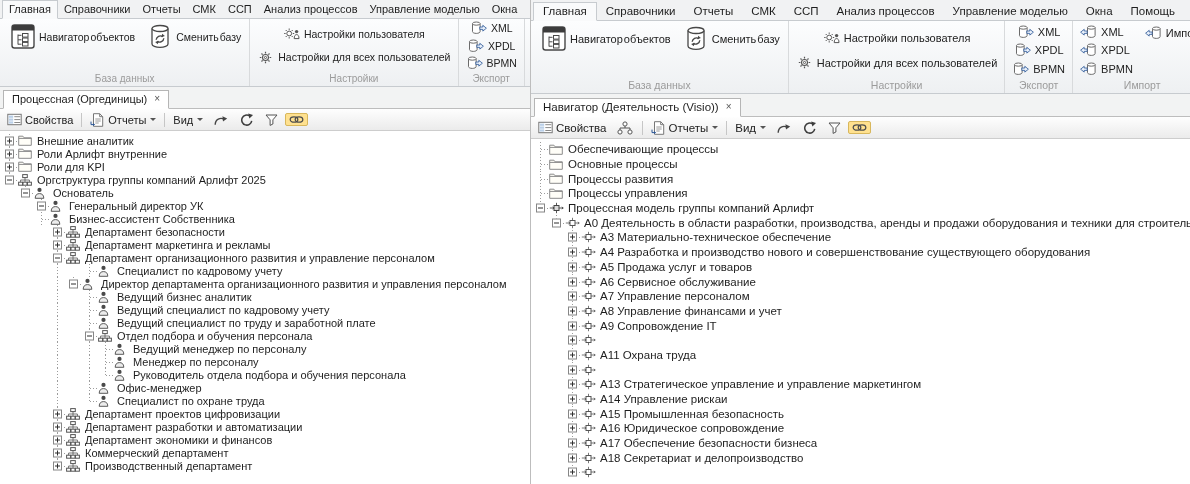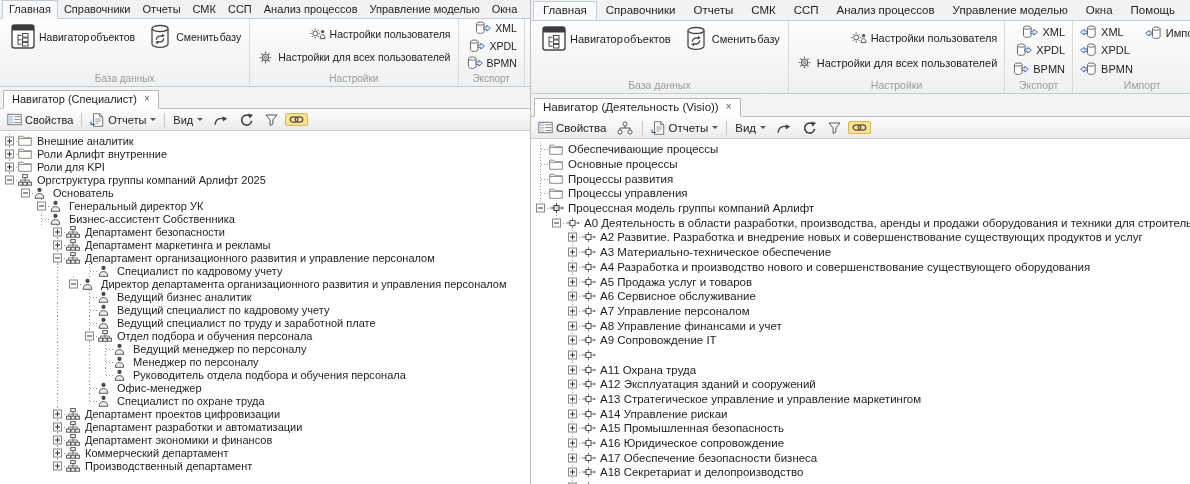--- a/index.html
+++ b/index.html
@@ -5,31 +5,31 @@
   * { margin:0; padding:0; box-sizing:border-box; }
   html,body { width:1190px; height:484px; overflow:hidden; background:#fff;
     font-family:"Liberation Sans","DejaVu Sans",sans-serif; color:#1e1e1e; }
   body { display:flex; }
 
   .panel { display:flex; flex-direction:column; height:484px; overflow:hidden; background:#fff; }
   .pl { width:530px; --fs:11px; --fss:10.5px; --rh:13px; --tabh:19px; --bodyh:68px; --striph:22px; }
   .pr { width:660px; border-left:1px solid #bdbdbd; --fs:11.5px; --fss:11px; --rh:14.7px; --tabh:21px; --bodyh:73px; --striph:23px; }
 
   
-  .rtabs { height:var(--tabh); display:flex; align-items:center; background:#f1f2f3;
+  .rtabs { height:var(--tabh); display:flex; align-items:flex-end; background:#f1f2f3;
     border-bottom:1px solid #c7cbcf; padding-left:2px; }
   .rtab { padding:2px 6px 3px; font-size:var(--fs); white-space:nowrap; cursor:default; }
   .pr .rtab { padding:2px 9px 3px; }
   .rtab.active { background:#f9fafb; border:1px solid #c7cbcf; border-bottom:1px solid #f9fafb; margin-bottom:-1px; }
   .rbody { height:var(--bodyh); display:flex; background:linear-gradient(#fcfdfe,#eef0f2);
     border-bottom:1px solid #c7cbcf; overflow:hidden; }
   .rgroup { display:flex; flex-direction:column; border-right:1px solid #d8dadc; }
   .gc { flex:1; display:flex; overflow:hidden; }
   .gc.big { flex-direction:row; align-items:flex-start; padding:2px 3px 0; }
-  .gc.list { flex-direction:column; justify-content:space-evenly; align-items:flex-end; padding:0 5px; }
+  .gc.list { flex-direction:column; justify-content:space-evenly; align-items:center; padding:0 5px; }
   .gc.cols { flex-direction:row; gap:8px; padding:0 5px; }
   .gc.cols .col { display:flex; flex-direction:column; justify-content:space-evenly; }
   .gc.cols .col.single { justify-content:flex-start; padding-top:4px; }
   .glabel { height:14px; text-align:center; font-size:calc(var(--fss) - 0.5px); color:#9b9b9b; line-height:13px; white-space:nowrap; padding:0 4px; }
   .bigbtn { display:flex; flex-direction:row; align-items:center; gap:1px; background:none; border:none;
     font-size:var(--fss); line-height:1.08; padding:2px 5px 0; font-family:inherit; color:#222; cursor:default; }
   .bigbtn .icn { margin-bottom:2px; }
   .ritem { display:flex; align-items:center; gap:4px; background:none; border:none;
     font-size:var(--fss); font-family:inherit; color:#222; white-space:nowrap; padding:1px 2px; cursor:default; }
 
@@ -226,21 +226,21 @@
               </span>
               <span>Импорт</span>
             </button>
           </div>
         </div>
         <div class="glabel">Импорт</div>
       </div>
     </div>
     <div class="docstrip">
       <div class="doctab">
-        <span>Навигатор (Специалист)</span>
+        <span>Процессная (Оргединицы)</span>
         <span class="close">×</span>
       </div>
     </div>
     <div class="toolbar">
       <button class="tbtn">
         <span class="icn">
           <svg width="15" height="13" viewBox="0 0 15 13">
             <rect x="0.8" y="1.3" width="13.4" height="10.4" fill="#fff" stroke="#777"></rect>
             <rect x="1.8" y="2.6" width="4.4" height="2.2" fill="#b9cfe8"></rect>
             <rect x="1.8" y="5.5" width="4.4" height="2.2" fill="#b9cfe8"></rect>
@@ -1027,35 +1027,20 @@
         <div class="g cn tee">
           <span class="exp plus"></span>
         </div>
         <span class="icn tico">
           <svg width="15" height="12" viewBox="0 0 15 12">
             <rect x="5" y="3.5" width="5" height="5" fill="#fff" stroke="#555"></rect>
             <path d="M0.8 6 H5 M10 6 h4.2 M7.5 0.8 V3.5 M7.5 8.5 v2.7" fill="none" stroke="#555" stroke-width="0.8"></path>
             <path d="M3.6 4.9 L5 6 3.6 7.1 M12.8 4.9 L14.2 6 12.8 7.1" fill="none" stroke="#555" stroke-width="0.8"></path>
           </svg>
         </span>
-        <span class="tlabel">A2 Развитие. Разработка и внедрение новых и совершенствование существующих продуктов и услуг</span>
-      </div>
-      <div class="trow">
-        <div class="g"></div>
-        <div class="g"></div>
-        <div class="g cn tee">
-          <span class="exp plus"></span>
-        </div>
-        <span class="icn tico">
-          <svg width="15" height="12" viewBox="0 0 15 12">
-            <rect x="5" y="3.5" width="5" height="5" fill="#fff" stroke="#555"></rect>
-            <path d="M0.8 6 H5 M10 6 h4.2 M7.5 0.8 V3.5 M7.5 8.5 v2.7" fill="none" stroke="#555" stroke-width="0.8"></path>
-            <path d="M3.6 4.9 L5 6 3.6 7.1 M12.8 4.9 L14.2 6 12.8 7.1" fill="none" stroke="#555" stroke-width="0.8"></path>
-          </svg>
-        </span>
         <span class="tlabel">A3 Материально-техническое обеспечение</span>
       </div>
       <div class="trow">
         <div class="g"></div>
         <div class="g"></div>
         <div class="g cn tee">
           <span class="exp plus"></span>
         </div>
         <span class="icn tico">
           <svg width="15" height="12" viewBox="0 0 15 12">
@@ -1176,21 +1161,20 @@
         <div class="g cn tee">
           <span class="exp plus"></span>
         </div>
         <span class="icn tico">
           <svg width="15" height="12" viewBox="0 0 15 12">
             <rect x="5" y="3.5" width="5" height="5" fill="#fff" stroke="#555"></rect>
             <path d="M0.8 6 H5 M10 6 h4.2 M7.5 0.8 V3.5 M7.5 8.5 v2.7" fill="none" stroke="#555" stroke-width="0.8"></path>
             <path d="M3.6 4.9 L5 6 3.6 7.1 M12.8 4.9 L14.2 6 12.8 7.1" fill="none" stroke="#555" stroke-width="0.8"></path>
           </svg>
         </span>
-        <span class="tlabel">A12 Эксплуатация зданий и сооружений</span>
       </div>
       <div class="trow">
         <div class="g"></div>
         <div class="g"></div>
         <div class="g cn tee">
           <span class="exp plus"></span>
         </div>
         <span class="icn tico">
           <svg width="15" height="12" viewBox="0 0 15 12">
             <rect x="5" y="3.5" width="5" height="5" fill="#fff" stroke="#555"></rect>

